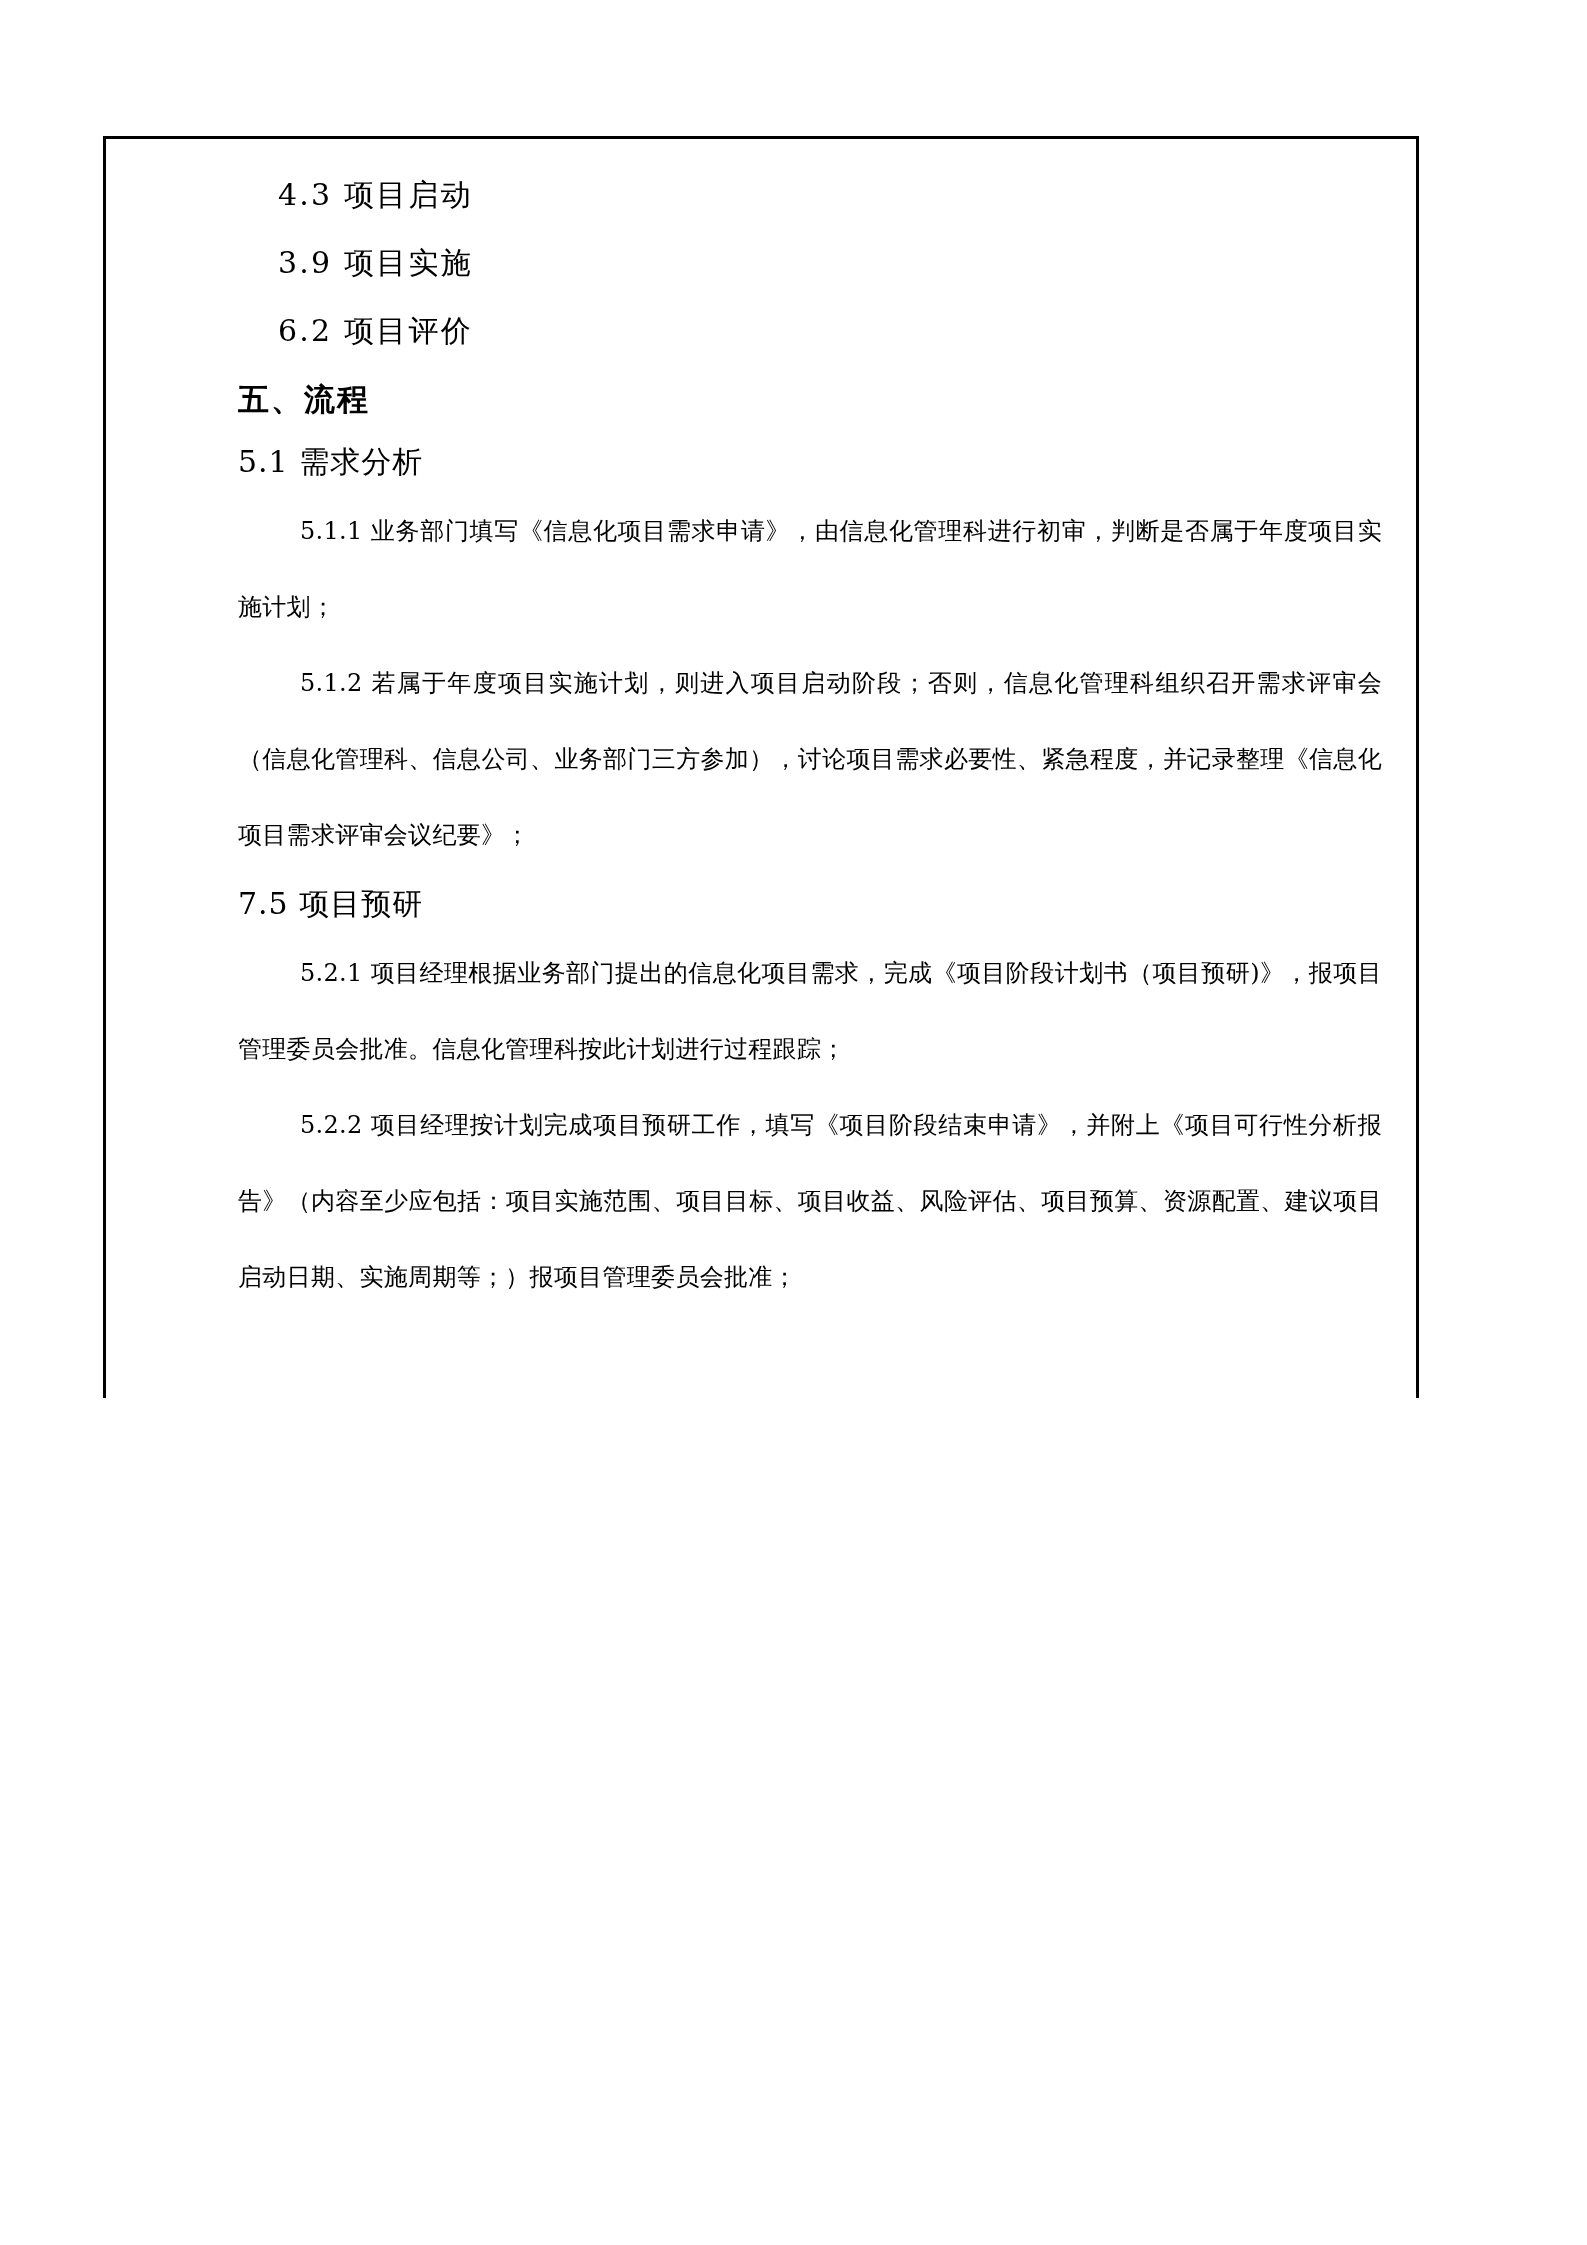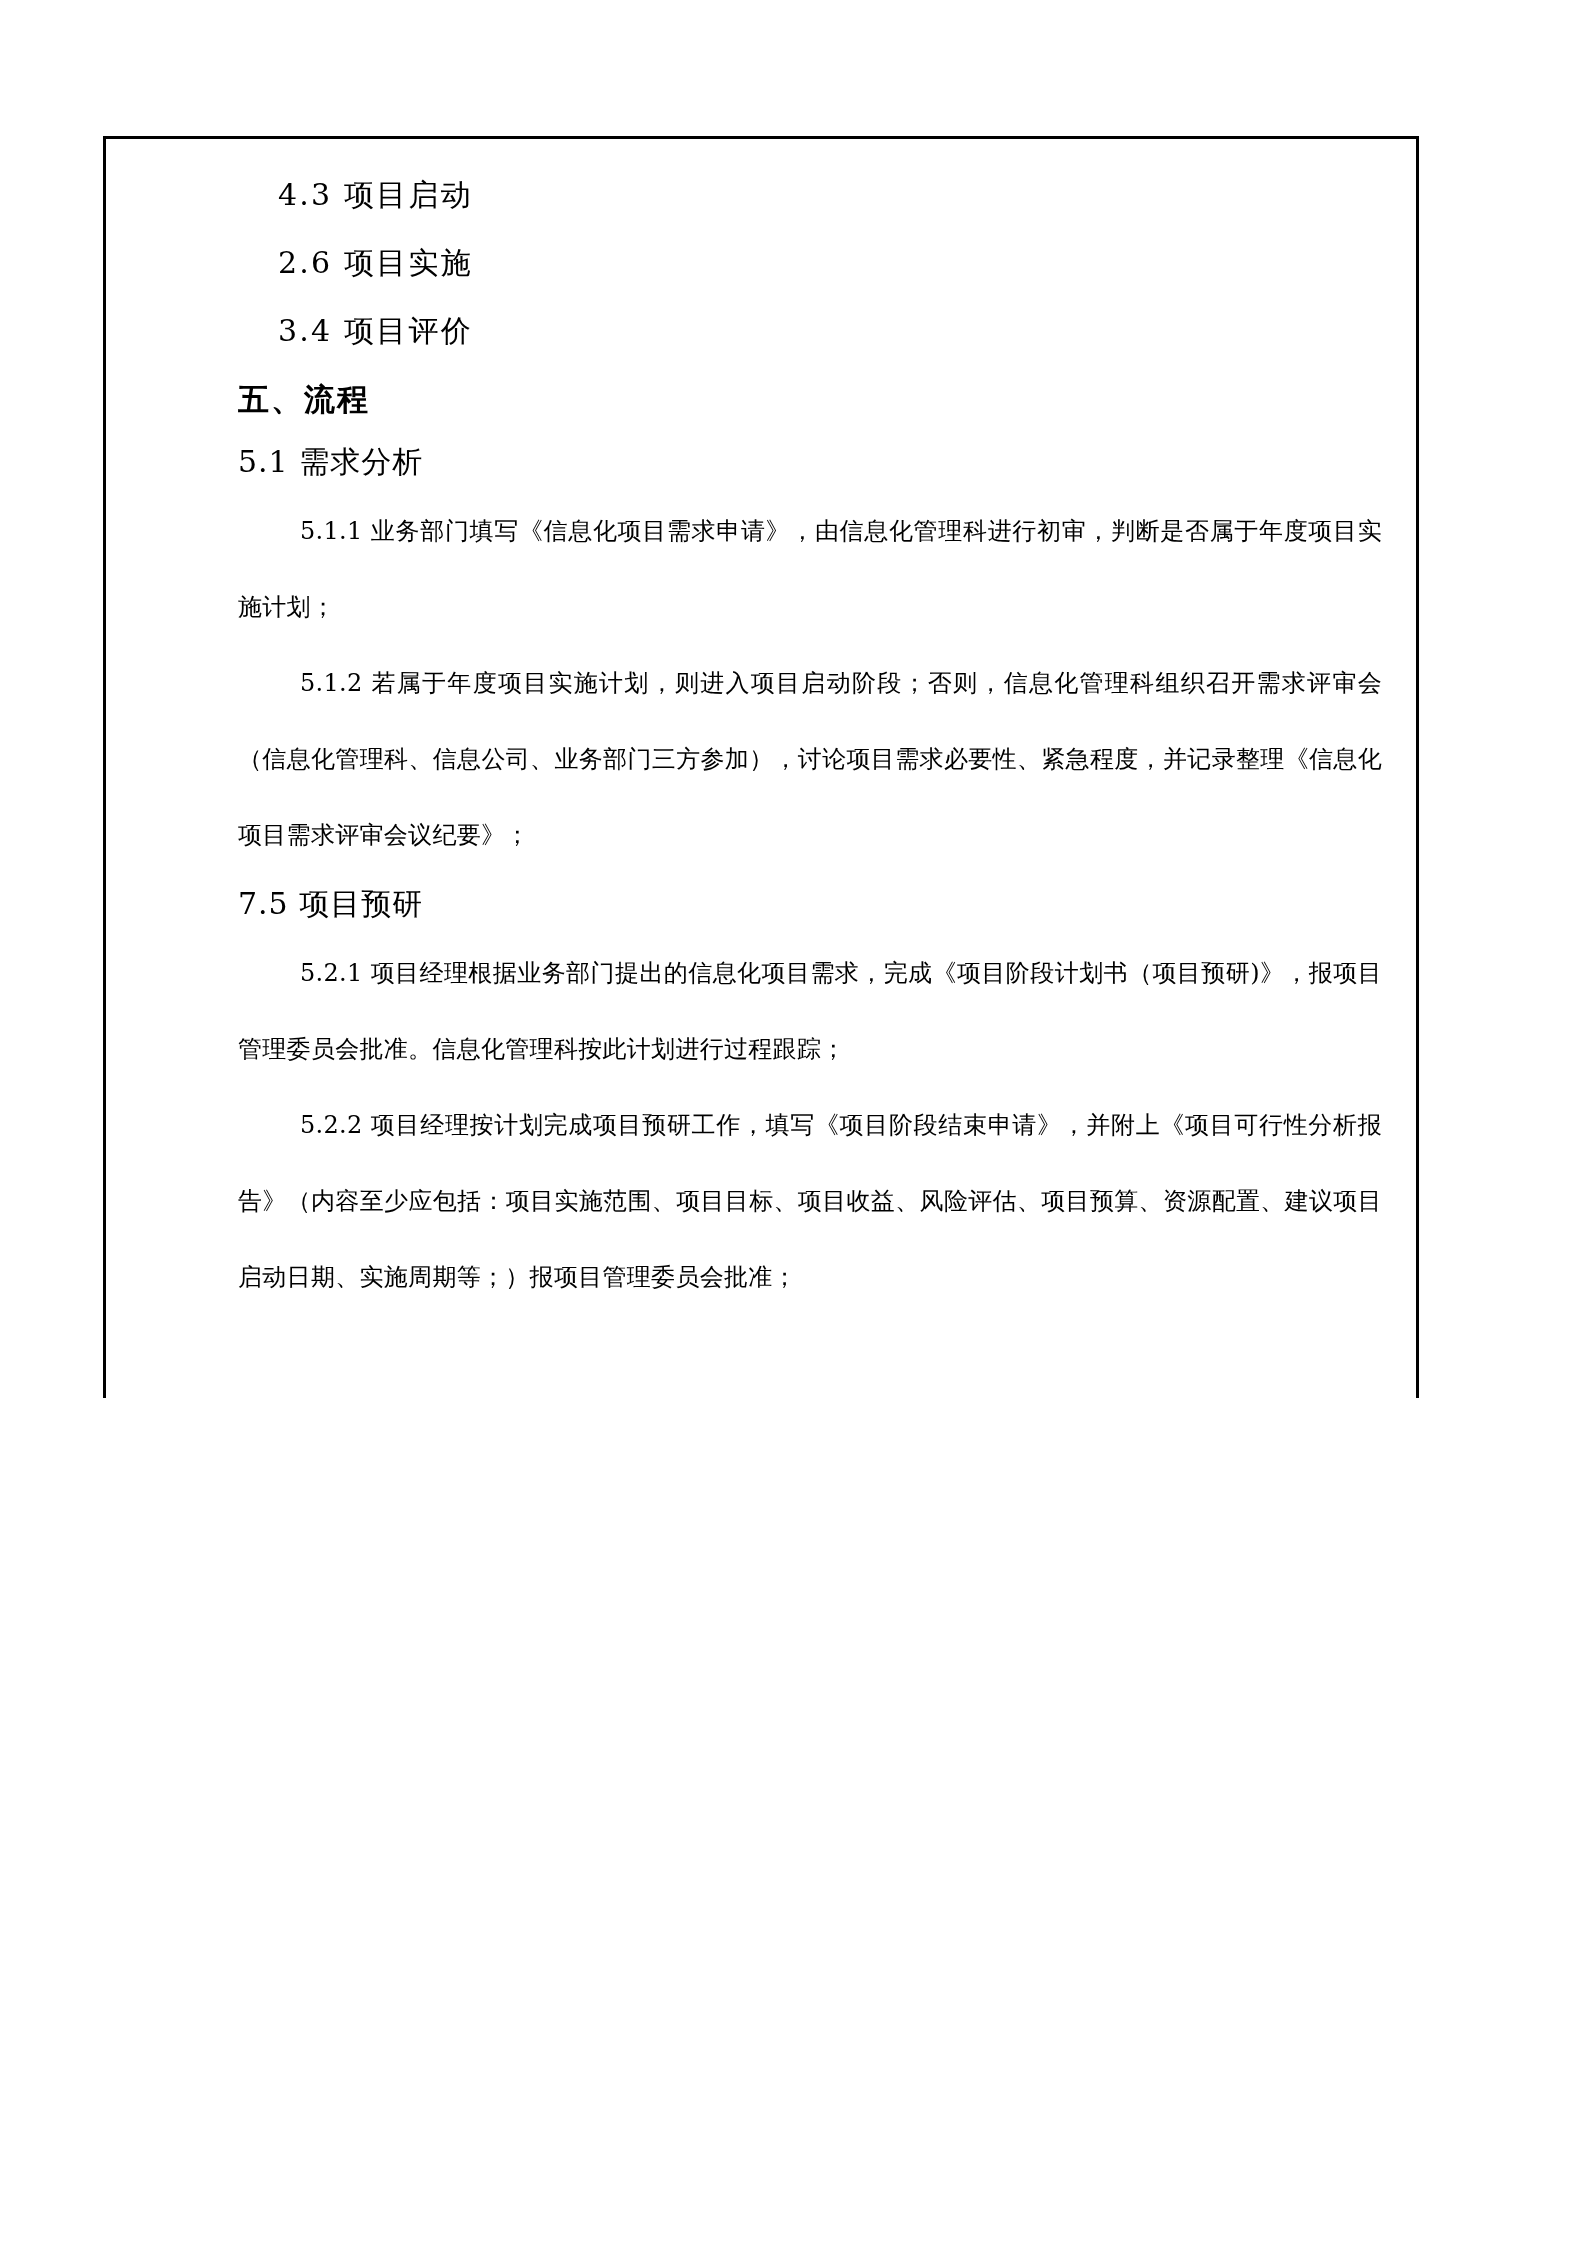--- a/index.html
+++ b/index.html
@@ -88,22 +88,22 @@
 </style>
 </head>
 <body>
 
 <div class="page">
 
   <div class="doc-frame">
     <div class="frame-inner">
 
       <div class="toc-line">4.3 项目启动</div>
-      <div class="toc-line">2.6 项目实施</div>
-      <div class="toc-line">3.4 项目评价</div>
+      <div class="toc-line">3.9 项目实施</div>
+      <div class="toc-line">6.2 项目评价</div>
 
       <div class="h-major blk-gap-s">五、流程</div>
 
       <div class="h-sub">5.1 需求分析</div>
 
       <div class="para">5.1.1 业务部门填写《信息化项目需求申请》，由信息化管理科进行初审，判断是否属于年度项目实施计划；</div>
 
       <div class="para">5.1.2 若属于年度项目实施计划，则进入项目启动阶段；否则，信息化管理科组织召开需求评审会（信息化管理科、信息公司、业务部门三方参加），讨论项目需求必要性、紧急程度，并记录整理《信息化项目需求评审会议纪要》；</div>
 
 

